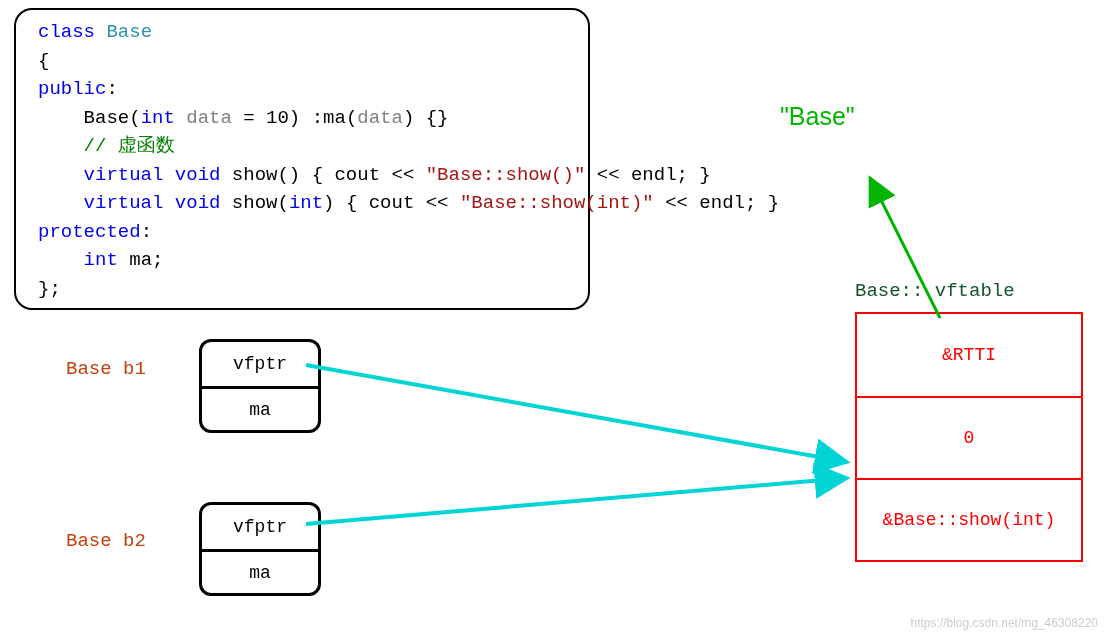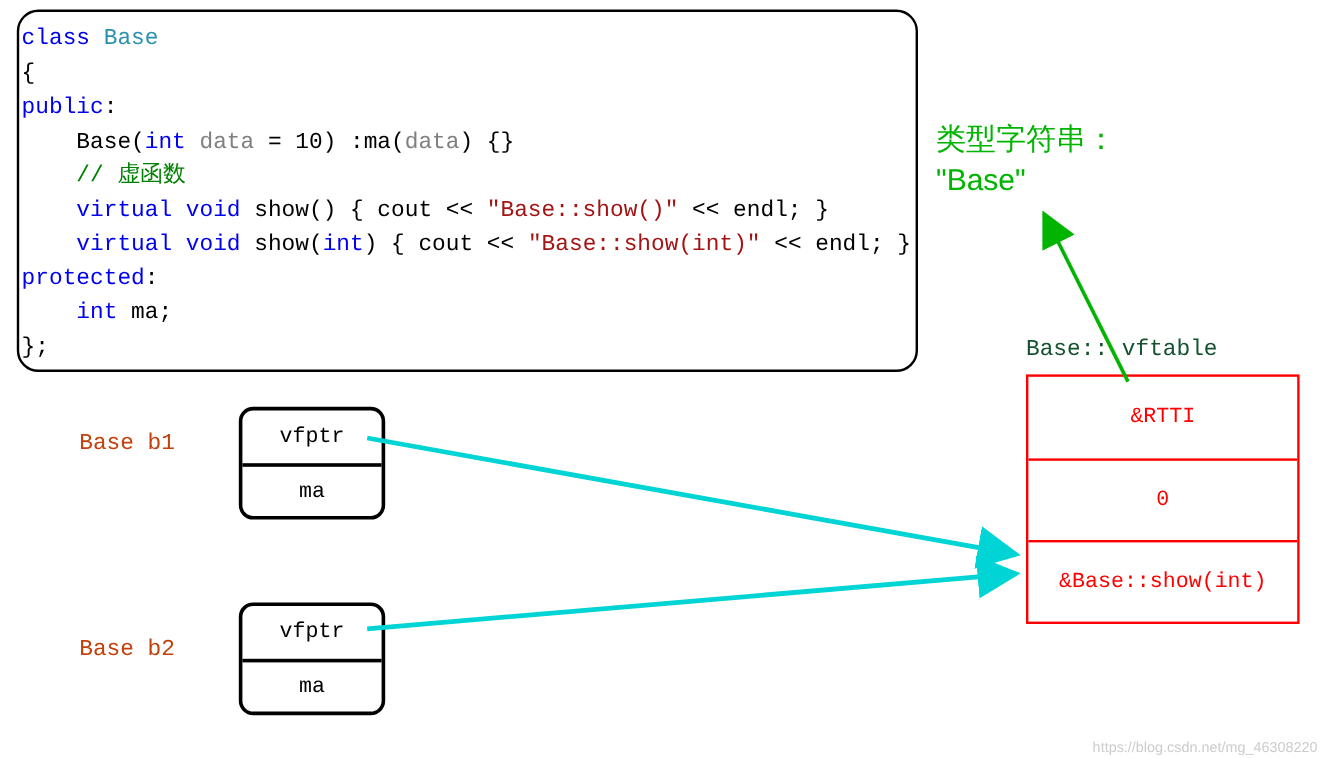--- a/index.html
+++ b/index.html
@@ -9,25 +9,25 @@
     width: 1104px;
     height: 632px;
     position: relative;
     font-family: "Courier New", monospace;
     background: #fff;
   }
   .code-box {
     position: absolute;
     left: 14px;
     top: 8px;
-    width: 751px;
+    width: 576px;
     height: 302px;
     border: 2px solid #000;
     border-radius: 18px;
-    padding: 8px 2px;
+    padding: 8px 22px;
     font-size: 19px;
     line-height: 1.5;
     white-space: pre;
   }
   .kw-blue { color: #0000ee; }
   .kw-teal { color: #2b91af; }
   .kw-gray { color: #808080; }
   .kw-green { color: #008000; }
   .kw-red { color: #a31515; }
   .txt-black { color: #000; }
@@ -59,21 +59,21 @@
     font-size: 19px;
     color: #14532d;
   }
   .vftable {
     position: absolute;
     width: 228px;
     border: 2px solid #ff0000;
     background: #fff;
   }
   .vft-cell {
-    height: 68px;
+    height: 82px;
     display: flex;
     align-items: center;
     justify-content: center;
     border-top: 2px solid #ff0000;
     color: #ff0000;
     font-size: 18px;
   }
   .vft-cell:first-child { border-top: none; }
 
   .type-str {
@@ -127,21 +127,20 @@
 </div>
 
 <div class="vftable-title" style="left:855px; top:280px;">Base:: vftable</div>
 <div class="vftable" style="left:855px; top:312px;">
   <div class="vft-cell">&amp;RTTI</div>
   <div class="vft-cell">0</div>
   <div class="vft-cell">&amp;Base::show(int)</div>
 </div>
 
 <div class="type-str" style="left:780px; top:100px;">
-  <div>类型字符串：</div>
   <div>"Base"</div>
 </div>
 
 <svg class="overlay">
   <defs>
     <marker id="arrow-cyan" viewBox="0 0 10 10" refX="9" refY="5" markerWidth="9" markerHeight="9" orient="auto-start-reverse">
       <path d="M 0 0 L 10 5 L 0 10 z" fill="#00d4d4"></path>
     </marker>
     <marker id="arrow-green" viewBox="0 0 10 10" refX="9" refY="5" markerWidth="10" markerHeight="10" orient="auto-start-reverse">
       <path d="M 0 0 L 10 5 L 0 10 z" fill="#00b400"></path>

